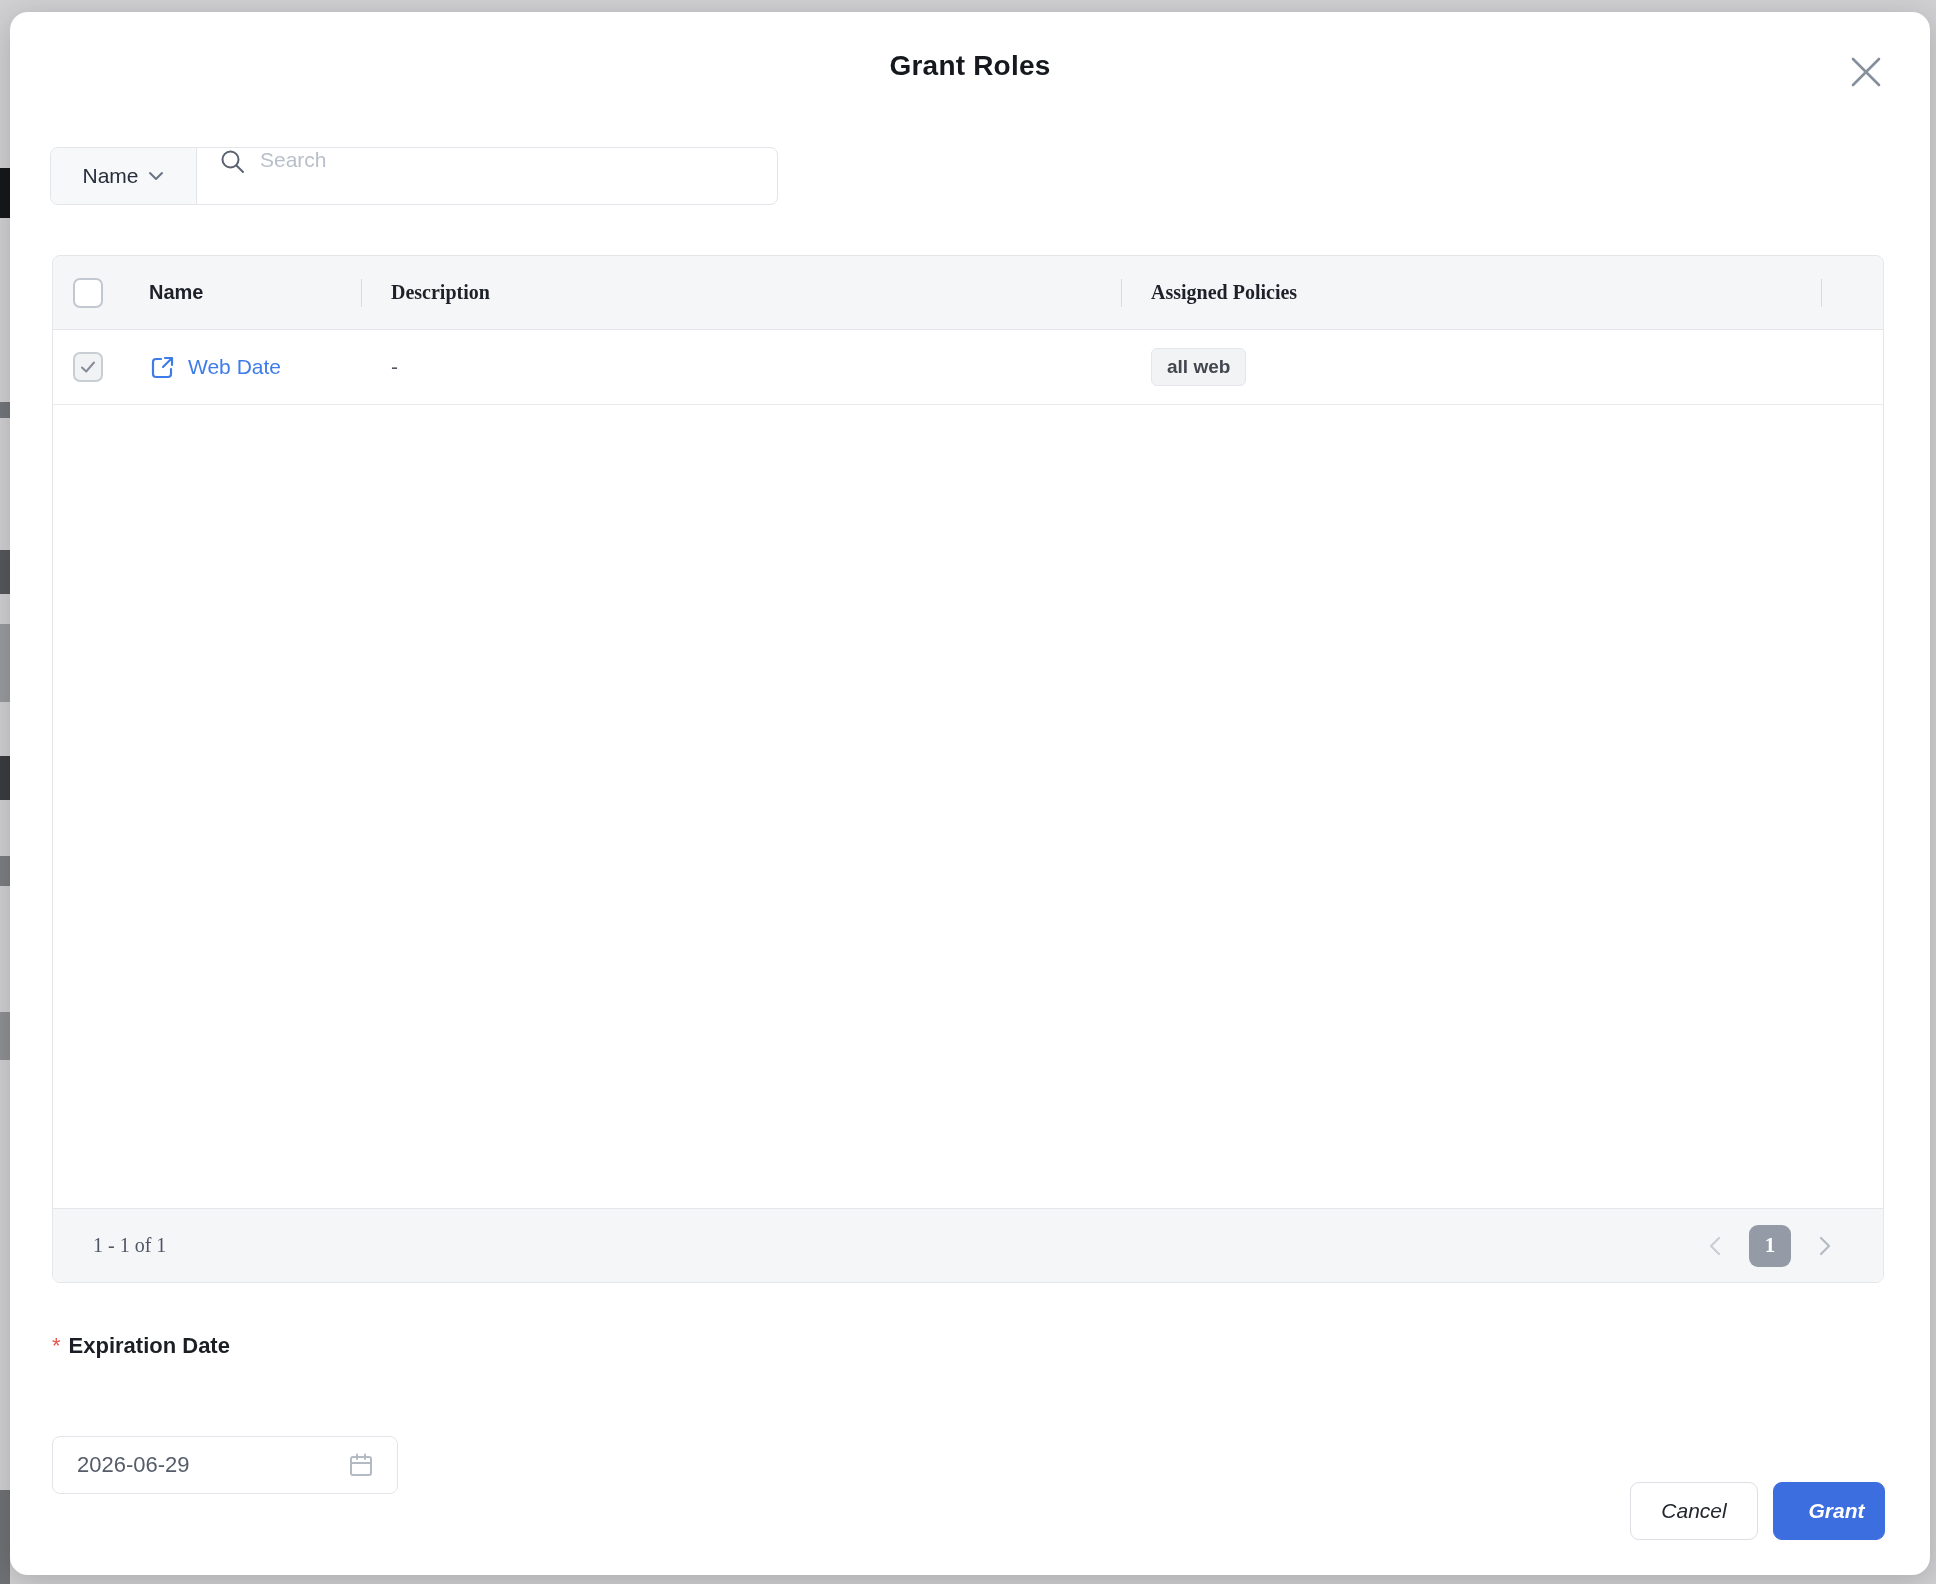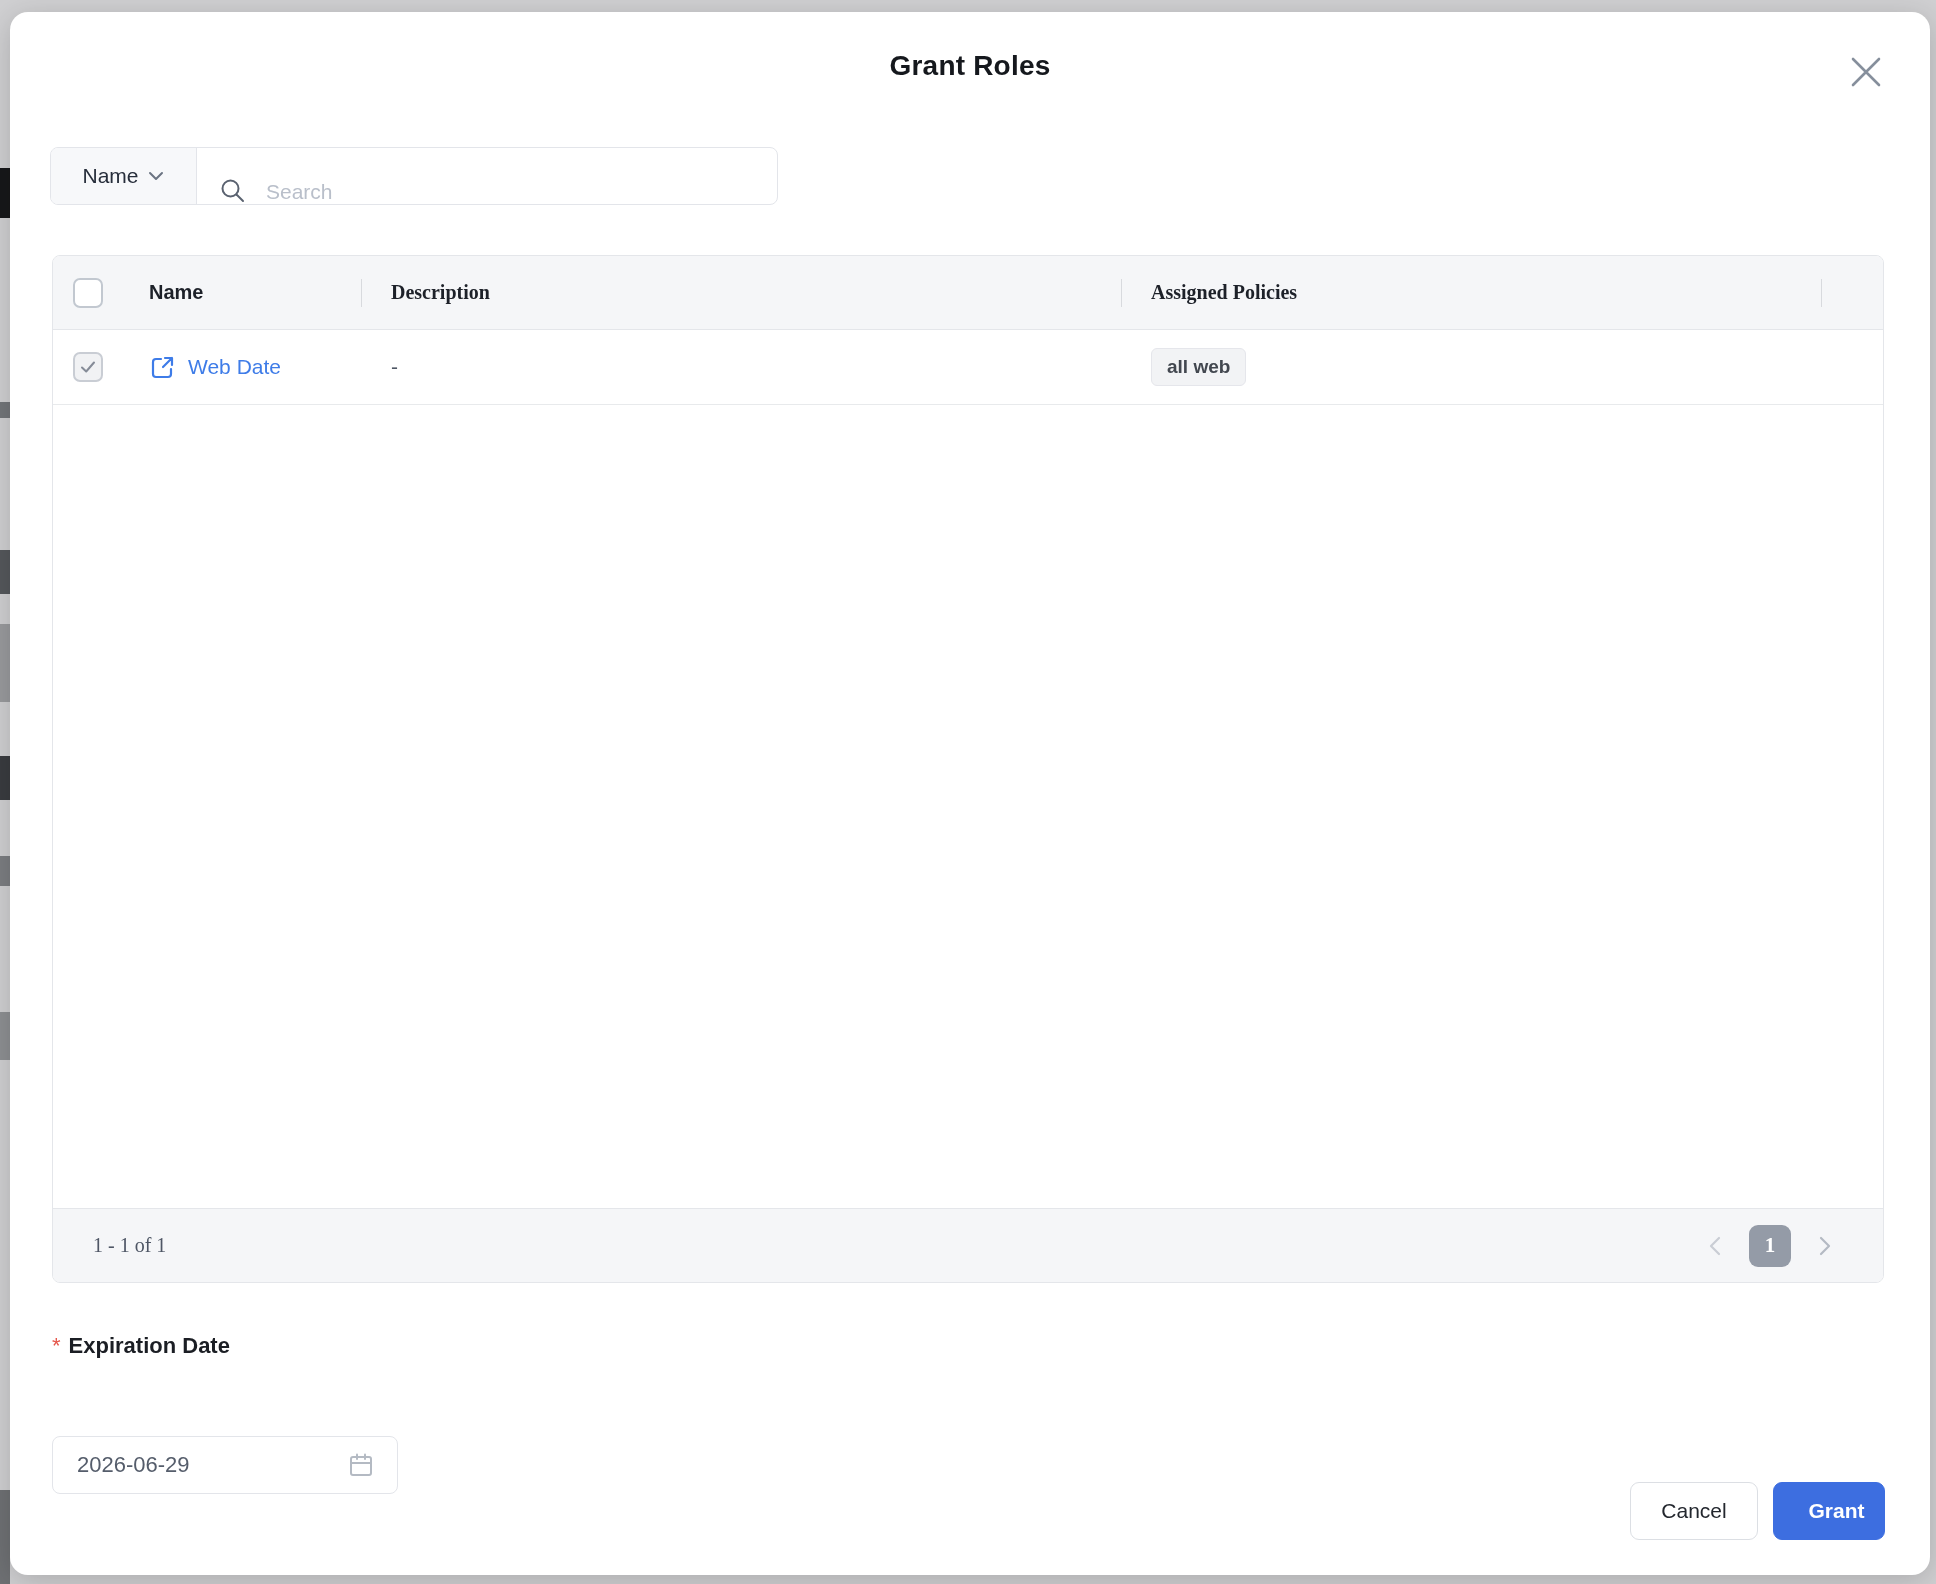--- a/index.html
+++ b/index.html
@@ -50,22 +50,22 @@
     width: 146px; height: 100%;
     background: #f7f8fa;
     border-right: 1px solid #e3e5ea;
     display: flex; align-items: center; justify-content: center;
     gap: 8px;
     font-size: 21px; color: #272e3b;
     cursor: pointer;
     flex: none;
   }
   .search-box {
-    flex: 1; display: flex; align-items: flex-end;
-    padding-left: 22px; gap: 20px;
+    flex: 1; display: flex; align-items: flex-start;
+    padding-left: 22px; gap: 14px;
   }
   .search-box input {
     border: none; outline: none;
     font-family: "Liberation Sans", sans-serif;
     font-size: 21px; color: #272e3b;
     flex: 1; background: transparent;
   }
   .search-box input::placeholder { color: #b9bfca; }
 
   
@@ -163,20 +163,21 @@
   .date-input .date-val { flex: 1; font-size: 22px; color: #555d6b; }
 
   
   .btn {
     position: absolute; top: 1470px; height: 58px;
     border-radius: 9px;
     font-size: 21px;
     display: flex; align-items: center; justify-content: center;
     cursor: pointer;
     font-family: "Liberation Sans", sans-serif;
+    font-style: italic;
   }
   .btn-cancel {
     right: 172px; width: 128px;
     background: #ffffff; border: 1px solid #dcdfe4;
     color: #23272e;
   }
   .btn-grant {
     right: 45px; width: 112px;
     background: #3d6ee0; border: 1px solid #3d6ee0;
     color: #ffffff; font-weight: 700; padding-left: 15px;

